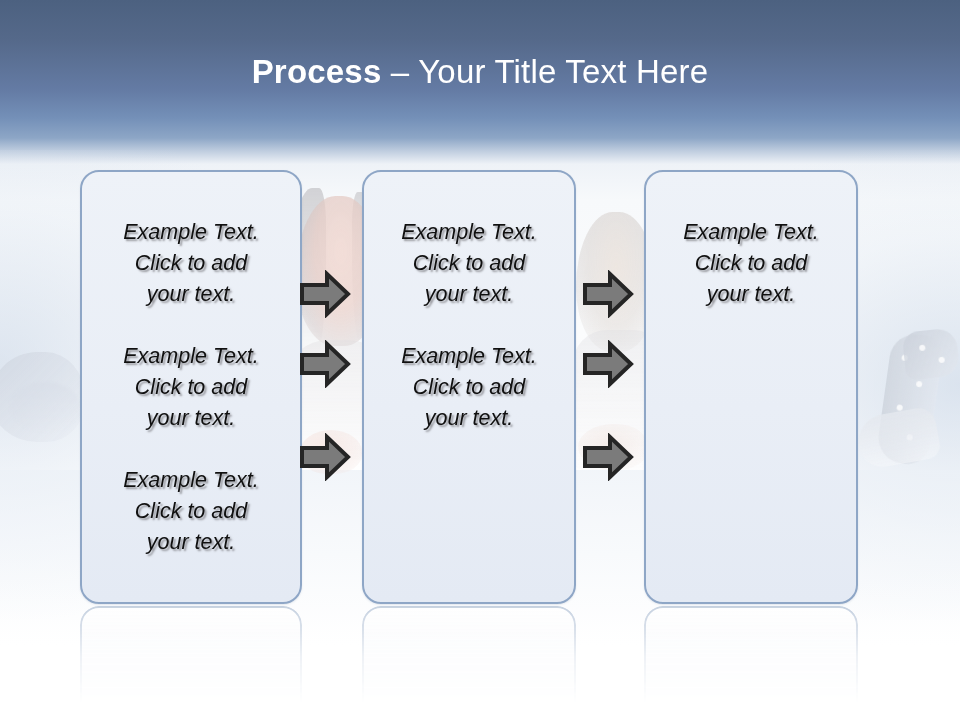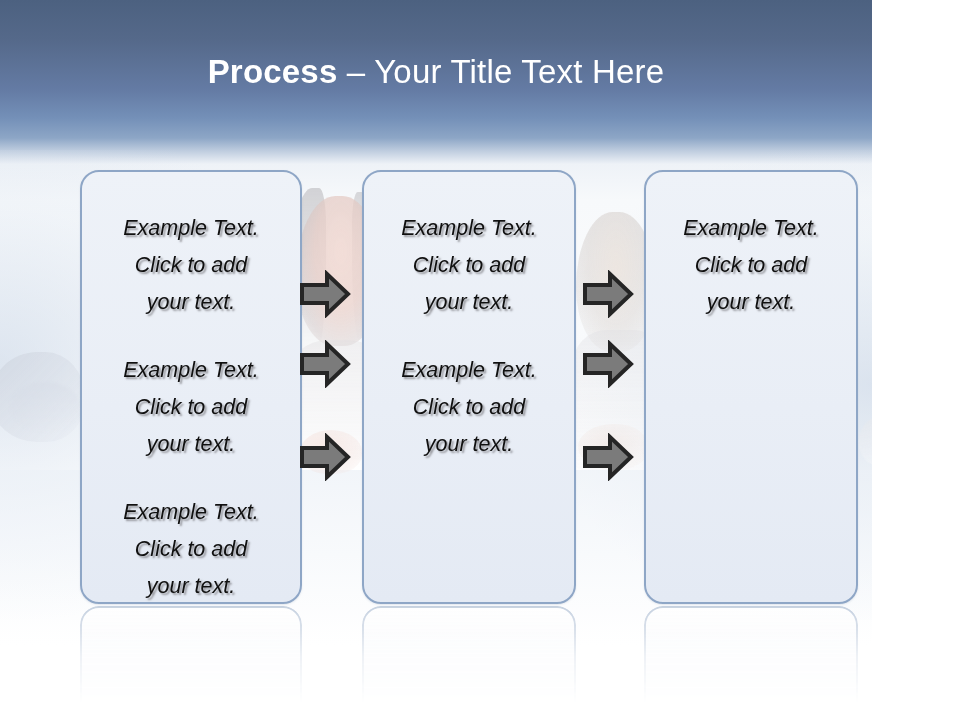--- a/index.html
+++ b/index.html
@@ -2,21 +2,21 @@
 <html><head>
 <meta charset="utf-8">
 <style>
   html, body {
     margin: 0;
     padding: 0;
     background: #ffffff;
   }
   #slide {
     position: relative;
-    width: 872px;
+    width: 960px;
     height: 720px;
     overflow: hidden;
     background: #ffffff;
     font-family: "Liberation Sans", sans-serif;
   }
 
   
   .bg-base {
     position: absolute;
     inset: 0;
@@ -188,27 +188,27 @@
     background: linear-gradient(to bottom, #eef2f8 0%, #e9eef6 55%, #e4eaf4 100%);
     box-shadow: 0 1px 2px rgba(120,140,170,0.20);
   }
   .pbox-inner {
     position: absolute;
     left: 14px; right: 14px; top: 38px;
     text-align: center;
   }
   .ptext {
     font-size: 21.5px;
-    line-height: 37px;
+    line-height: 31px;
     font-style: italic;
     font-weight: 500;
     color: #101010;
     text-shadow: 2px 2px 2px rgba(120,120,125,0.75);
     white-space: pre-line;
-    margin: 0 0 31px 0;
+    margin: 7px 0 31px 0;
   }
   .ptext:last-child { margin-bottom: 0; }
 
   
   .reflect {
     position: absolute;
     box-sizing: border-box;
     border: 2px solid #b7c5d8;
     border-radius: 19px;
     background: linear-gradient(to bottom, #eef1f6 0%, #f4f6fa 45%, #fbfcfd 80%, #ffffff 100%);

